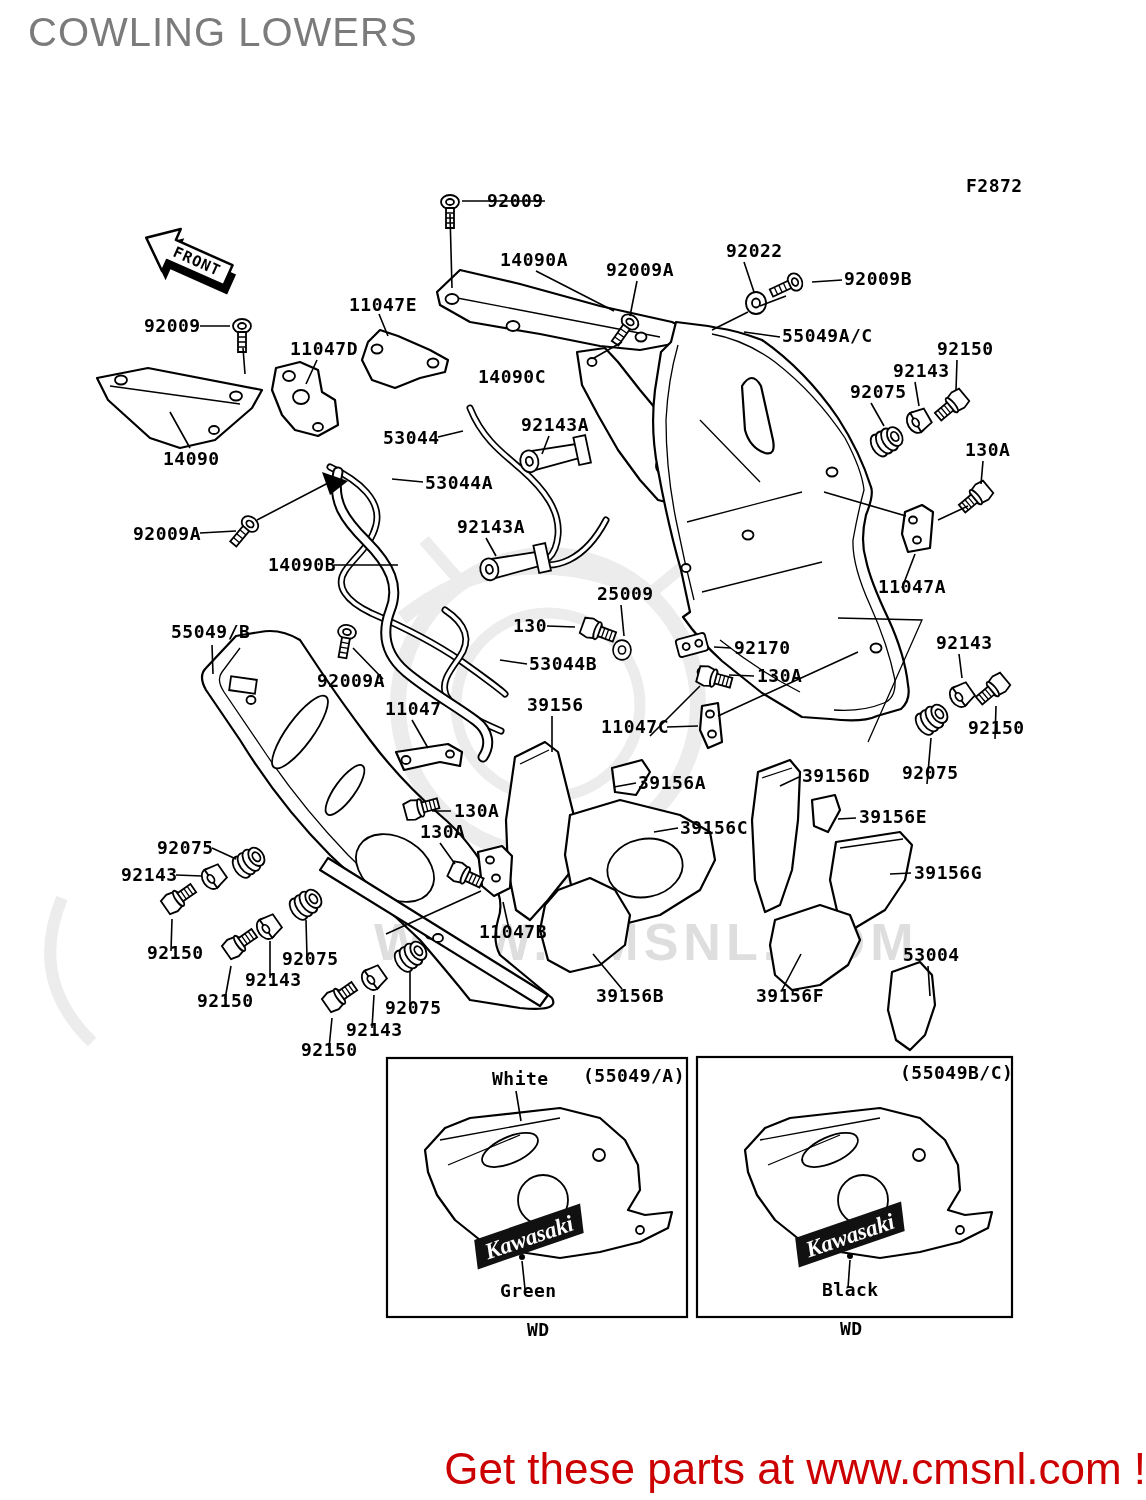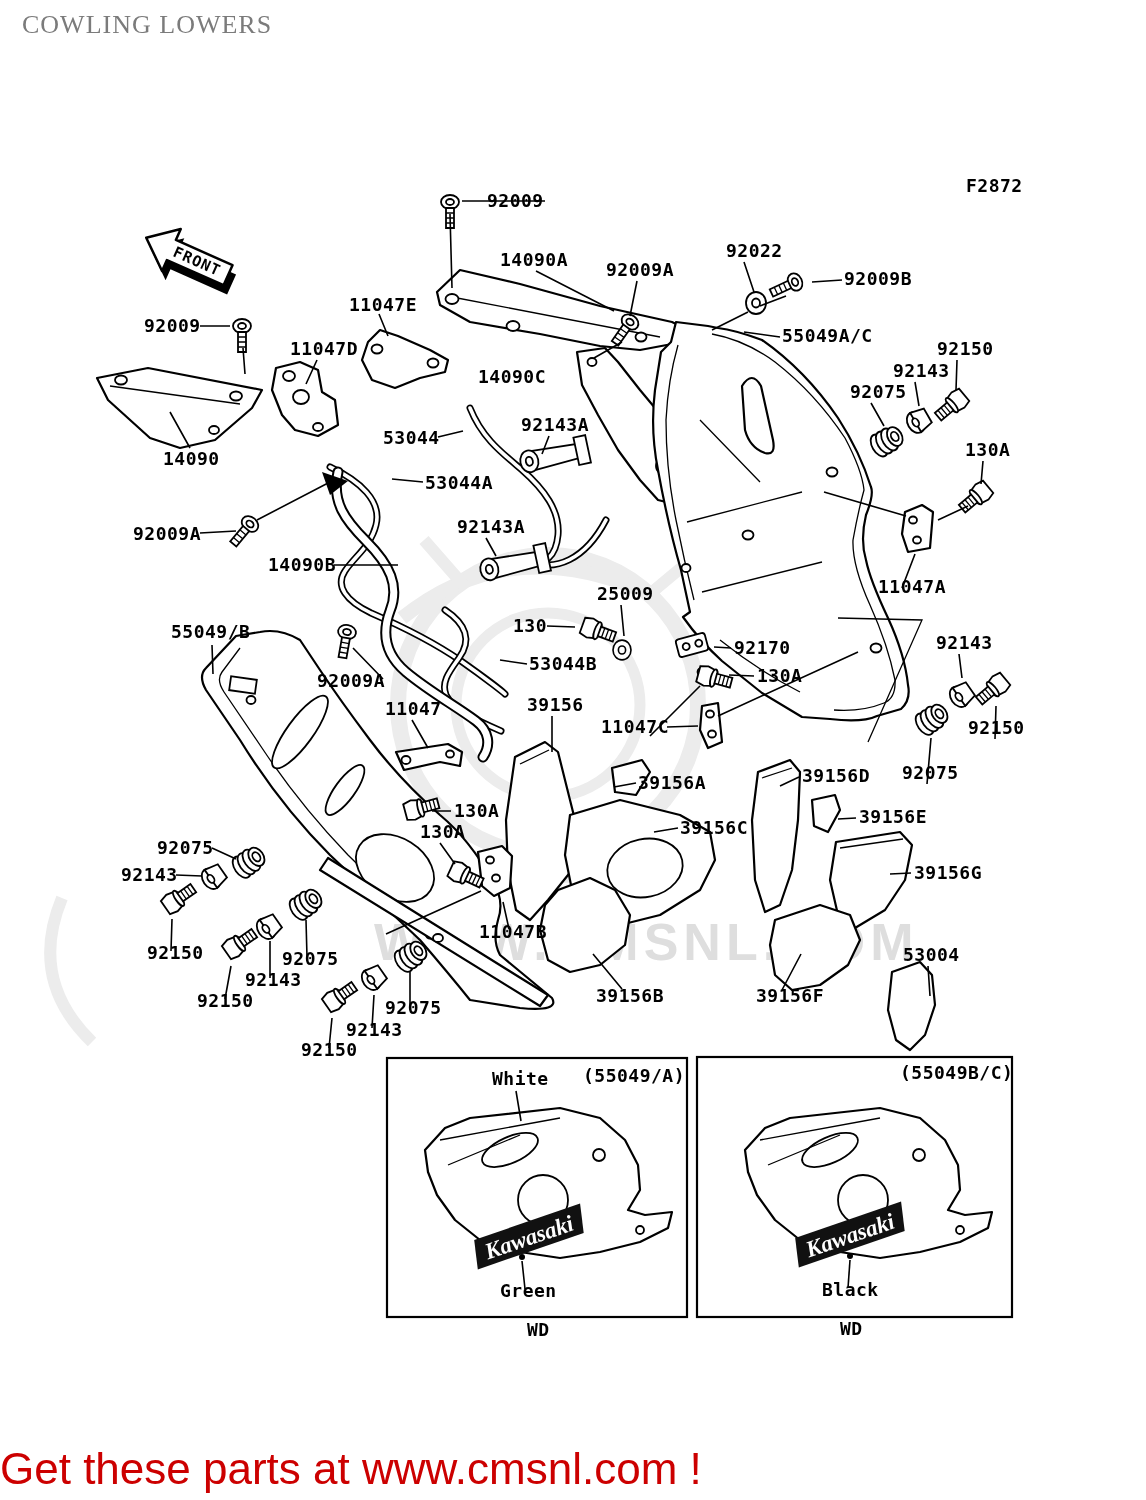--- a/index.html
+++ b/index.html
@@ -1,20 +1,20 @@
 <!DOCTYPE html>
 <html><head>
 <meta charset="utf-8">
 <style>
   html,body{margin:0;padding:0;background:#ffffff;}
   #page{position:relative;width:1146px;height:1500px;background:#ffffff;overflow:hidden;
         font-family:"Liberation Sans",sans-serif;}
-  #page-title{position:absolute;left:22px;top:10px;font-size:26px;letter-spacing:1px;
-              color:#7b7b7b;font-family:Liberation Serif, serif;}
-  #footer-banner{position:absolute;left:0;top:1444px;width:1146px;text-align:left;
+  #page-title{position:absolute;left:28px;top:10px;font-size:40px;letter-spacing:1px;
+              color:#7b7b7b;font-family:Liberation Sans, sans-serif;}
+  #footer-banner{position:absolute;left:0;top:1444px;width:1146px;text-align:right;
                  font-size:44px;color:#cc0000;font-family:"Liberation Sans",sans-serif;}
   svg{position:absolute;left:0;top:0;}
   .plabel{font:bold 18px "DejaVu Sans Mono",monospace;fill:#000;letter-spacing:0.5px;}
   .inset-label{font:bold 18px "DejaVu Sans Mono",monospace;fill:#000;letter-spacing:0.5px;}
   .wm-text{font:bold 52px "Liberation Sans",sans-serif;fill:#dedede;letter-spacing:5px;}
   .front-text{font:bold 15px "DejaVu Sans Mono",monospace;fill:#000;letter-spacing:1px;}
   .logo-text{font:italic bold 23px "Liberation Serif",serif;fill:#ffffff;}
   .outline{fill:#ffffff;stroke:#000;stroke-width:2.2;stroke-linejoin:round;}
   .thin{fill:none;stroke:#000;stroke-width:1.3;}
   .leader{fill:none;stroke:#000;stroke-width:1.6;}

